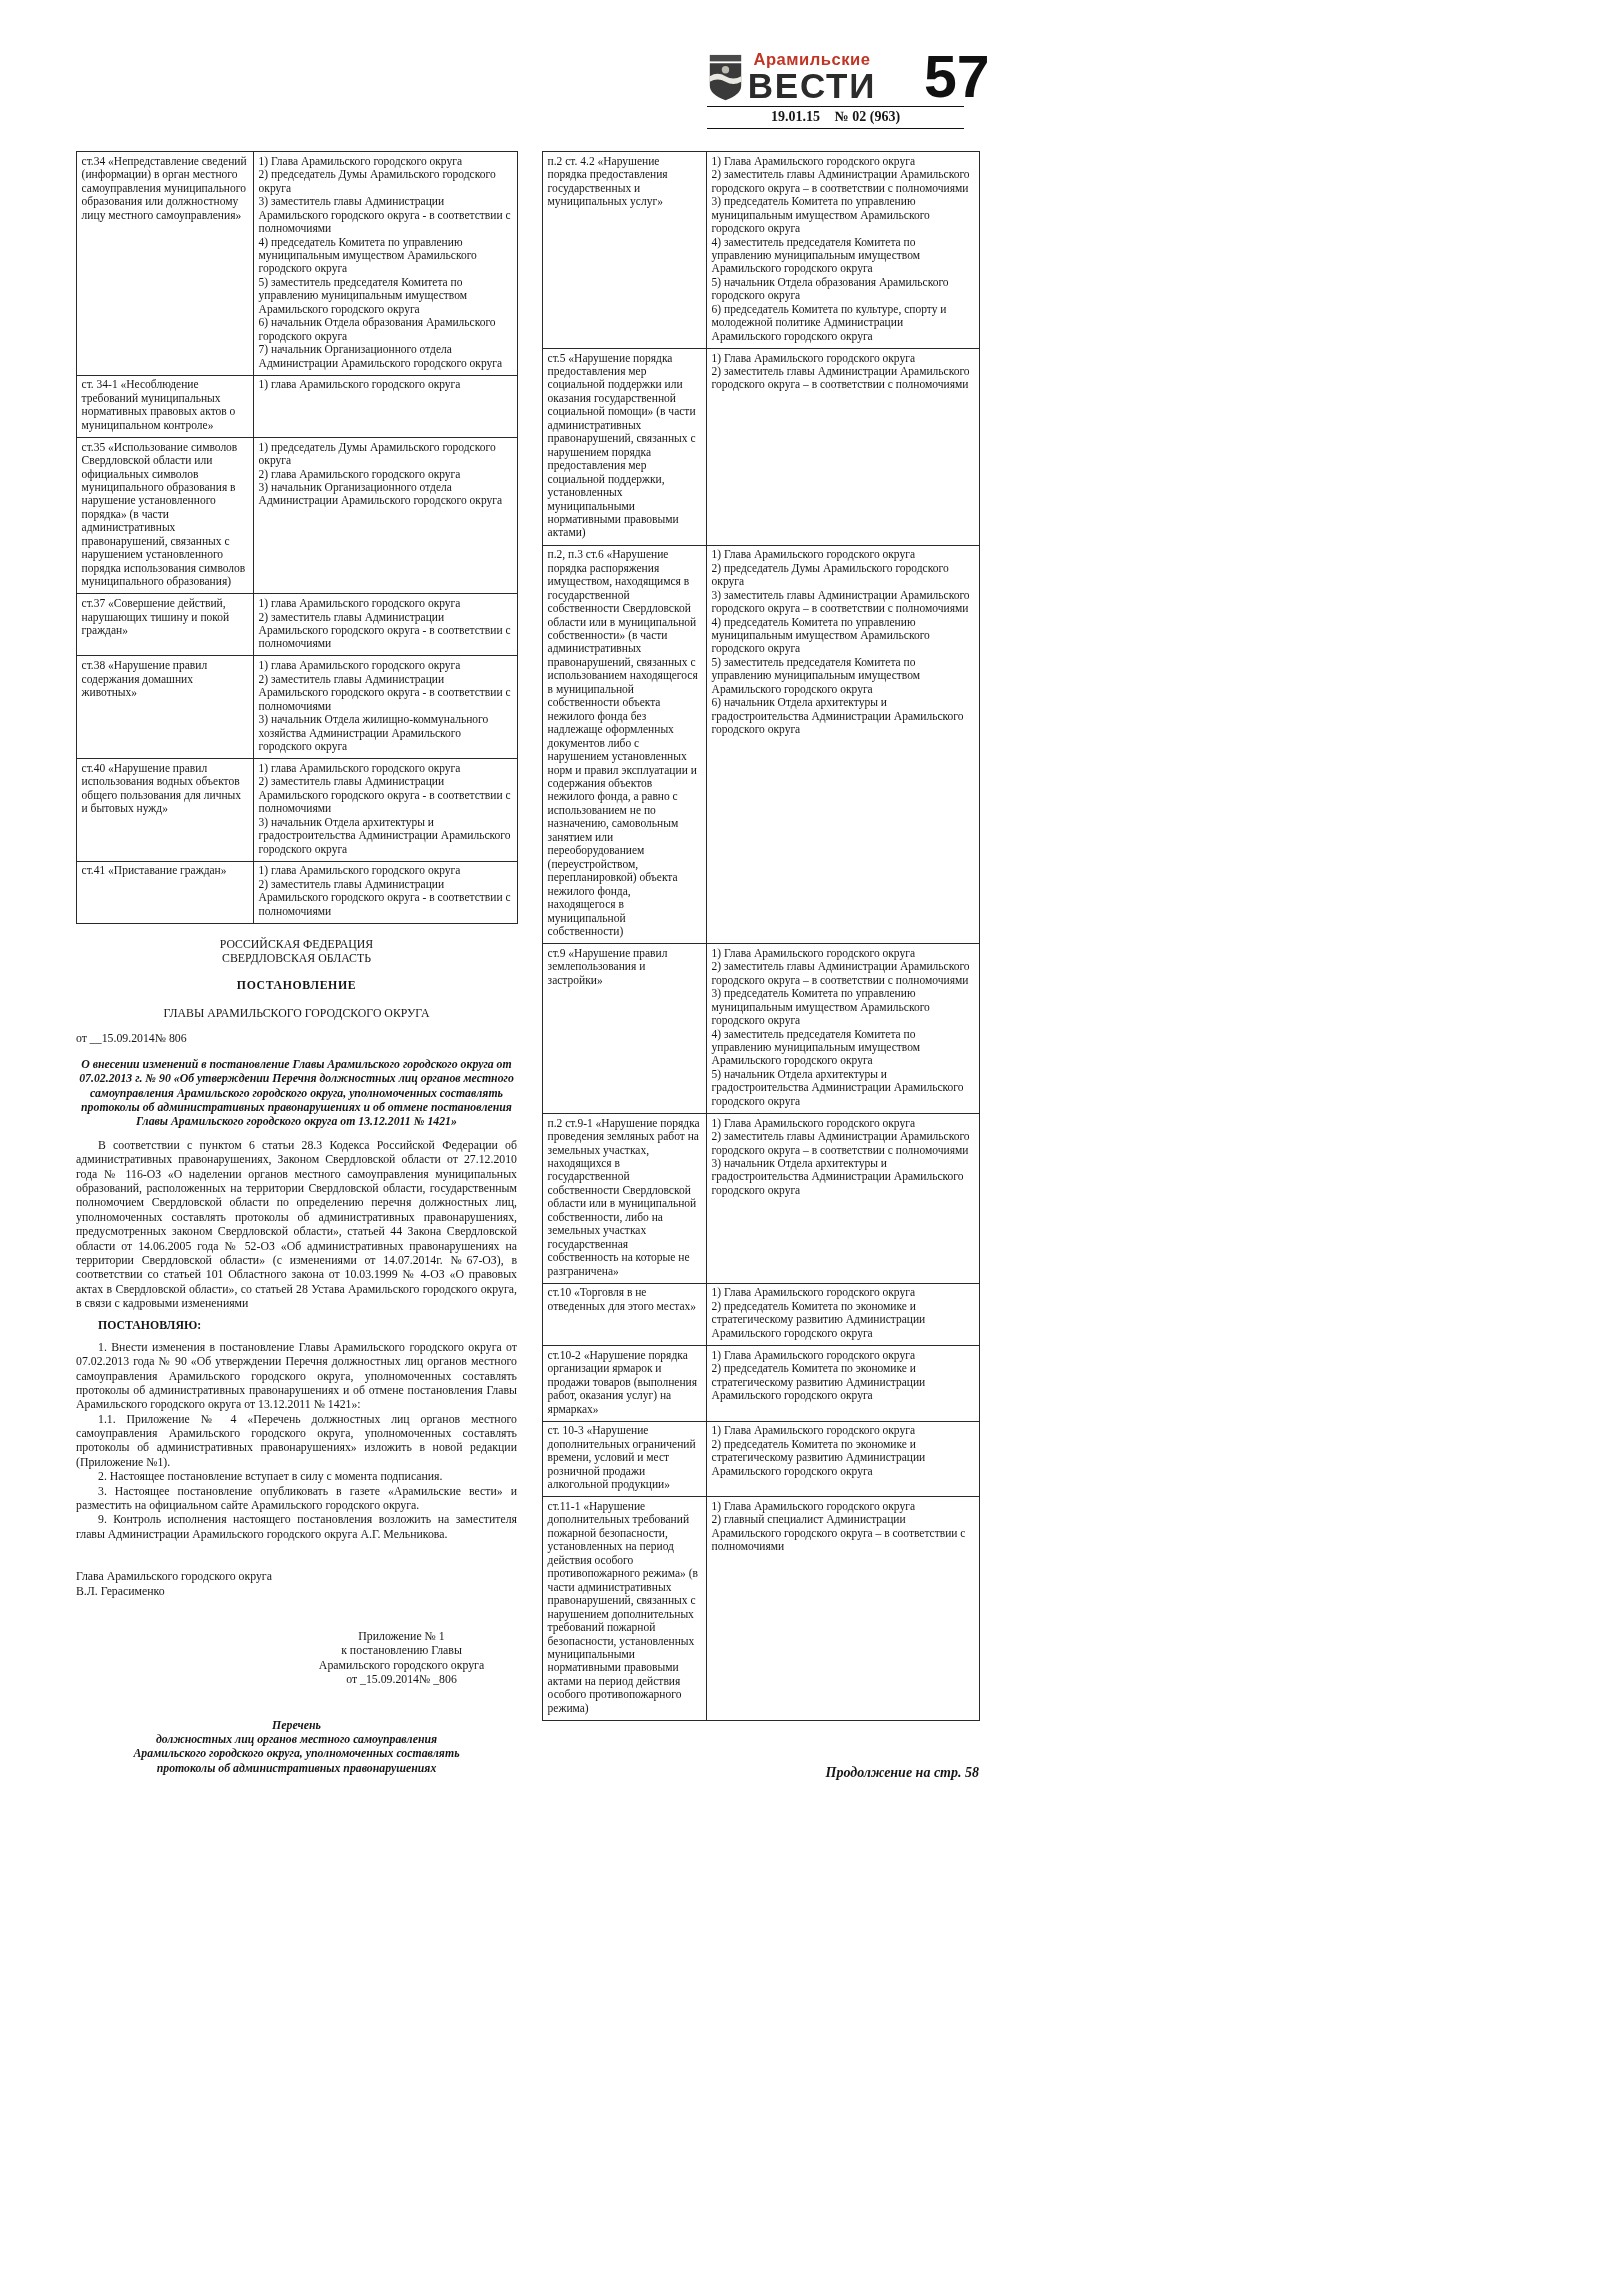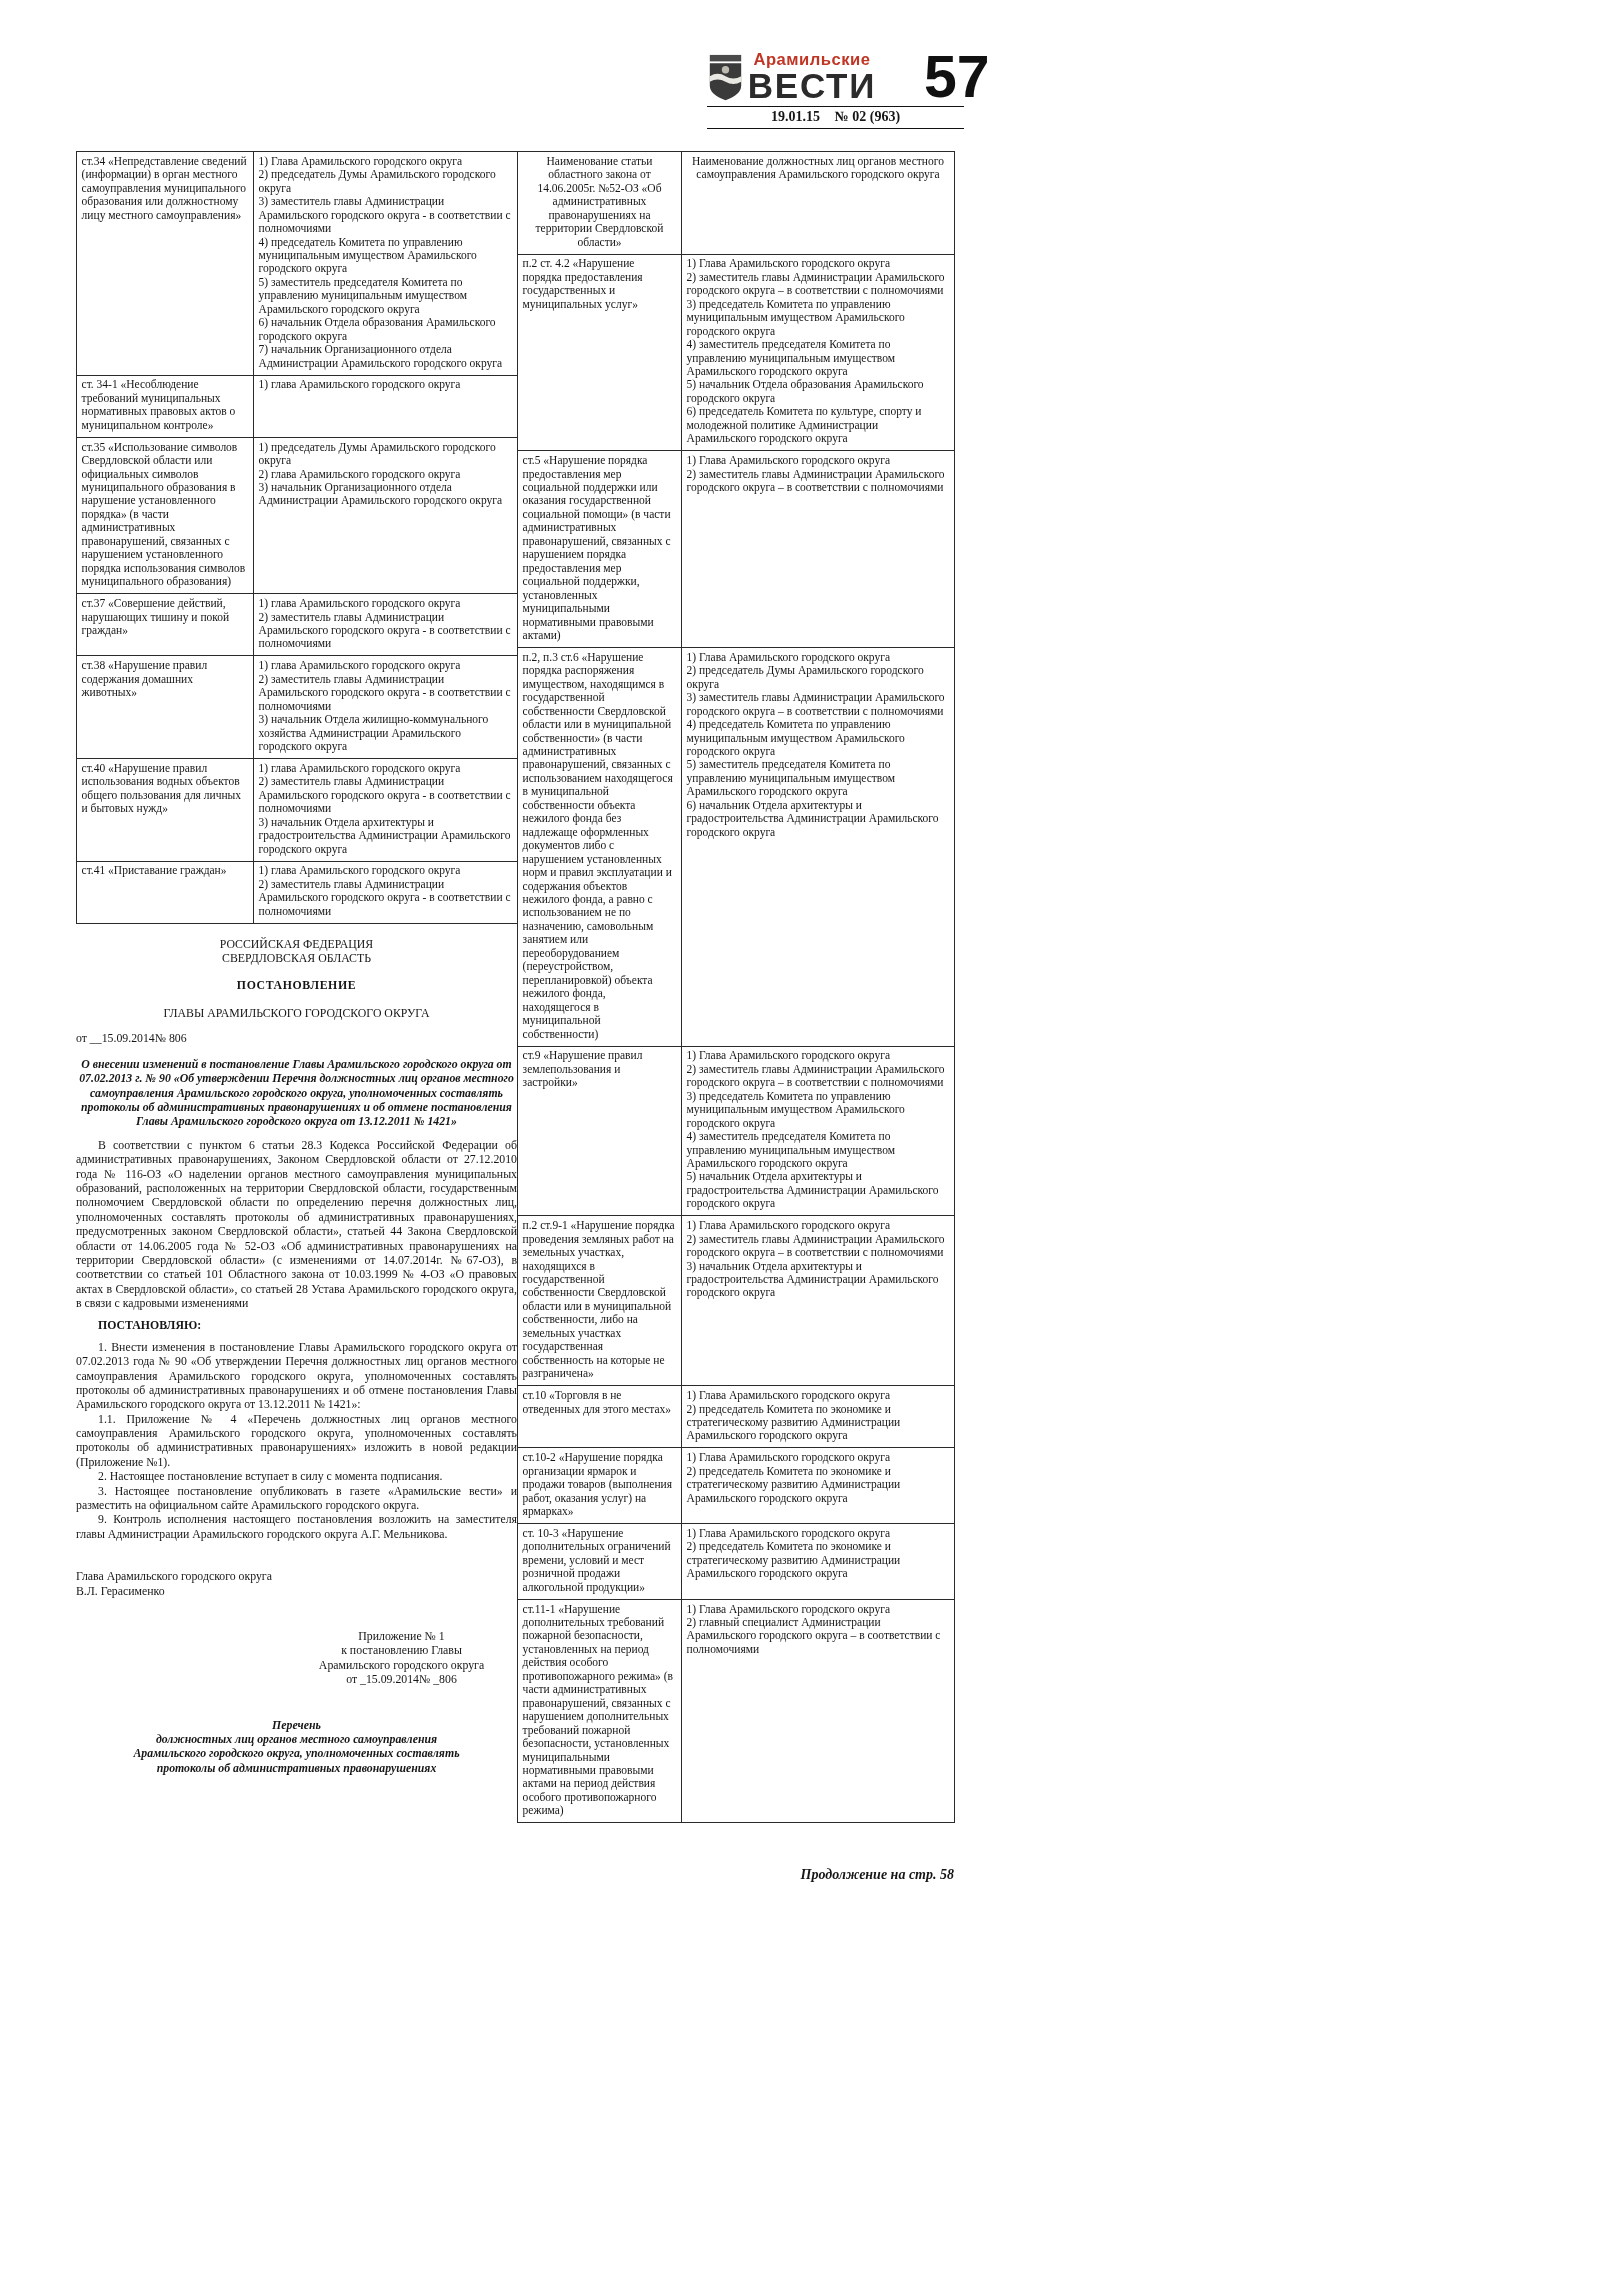--- a/index.html
+++ b/index.html
@@ -19,21 +19,21 @@
   .brand-top { font-size:16.6px; font-weight:bold; letter-spacing:0.5px; line-height:1; }
   .brand-main { font-size:35px; font-weight:bold; letter-spacing:1.8px; line-height:0.95; color:#2b2b2b; }
   .page-num { font-family:"Liberation Sans", sans-serif; font-size:59px; font-weight:bold; line-height:0.82; color:#111;margin-left:44px; }
   .issue-row {
     margin-top:4.6px; border-top:1.8px solid #111; border-bottom:1.8px solid #111;
     display:flex; justify-content:center; gap:14.8px;
     font-weight:bold; font-size:14px; padding:1.8px 0 2.8px;
   }
 
   
-  .columns { display:flex; gap:0; margin-top:22px; align-items:flex-start; }
+  .columns { display:flex; gap:25px; margin-top:22px; align-items:flex-start; }
   .col-left  { width:441px; flex:0 0 auto; }
   .col-right { width:437px; flex:0 0 auto; }
 
   
   table.law { border-collapse:collapse; width:100%; font-size:11.5px; line-height:1.17; table-layout:fixed; }
   table.law td { border:0.9px solid #2a2a2a; padding:2.8px 4.6px 4.6px; vertical-align:top; white-space:pre-line; }
   table.law td.hdr { text-align:center; white-space:pre-line; }
 
   
   .decree { margin-top:13px; font-size:11.8px; line-height:1.22; }
@@ -161,24 +161,20 @@
       </div>
 
       <div class="col-right">
         <table class="law">
           <colgroup>
               <col style="width:164px">
               <col style="width:273px">
             </colgroup>
           <tbody>
             <tr>
-              <td class="hdr">Наименование статьи областного закона от 14.06.2005г. №52-ОЗ «Об административных правонарушениях на территории Свердловской области»</td>
-              <td class="hdr">Наименование должностных лиц органов местного самоуправления Арамильского городского округа</td>
-            </tr>
-            <tr>
               <td>п.2 ст. 4.2 «Нарушение порядка предоставления государственных и муниципальных услуг»</td>
               <td>1) Глава Арамильского городского округа
 2) заместитель главы Администрации Арамильского городского округа – в соответствии с полномочиями
 3) председатель Комитета по управлению муниципальным имуществом Арамильского городского округа
 4) заместитель председателя Комитета по управлению муниципальным имуществом Арамильского городского округа
 5) начальник Отдела образования Арамильского городского округа
 6) председатель Комитета по культуре, спорту и молодежной политике Администрации Арамильского городского округа</td>
             </tr>
             <tr>
               <td>ст.5 «Нарушение порядка предоставления мер социальной поддержки или оказания государственной социальной помощи» (в части административных правонарушений, связанных с нарушением порядка предоставления мер социальной поддержки, установленных муниципальными нормативными правовыми актами)</td>

